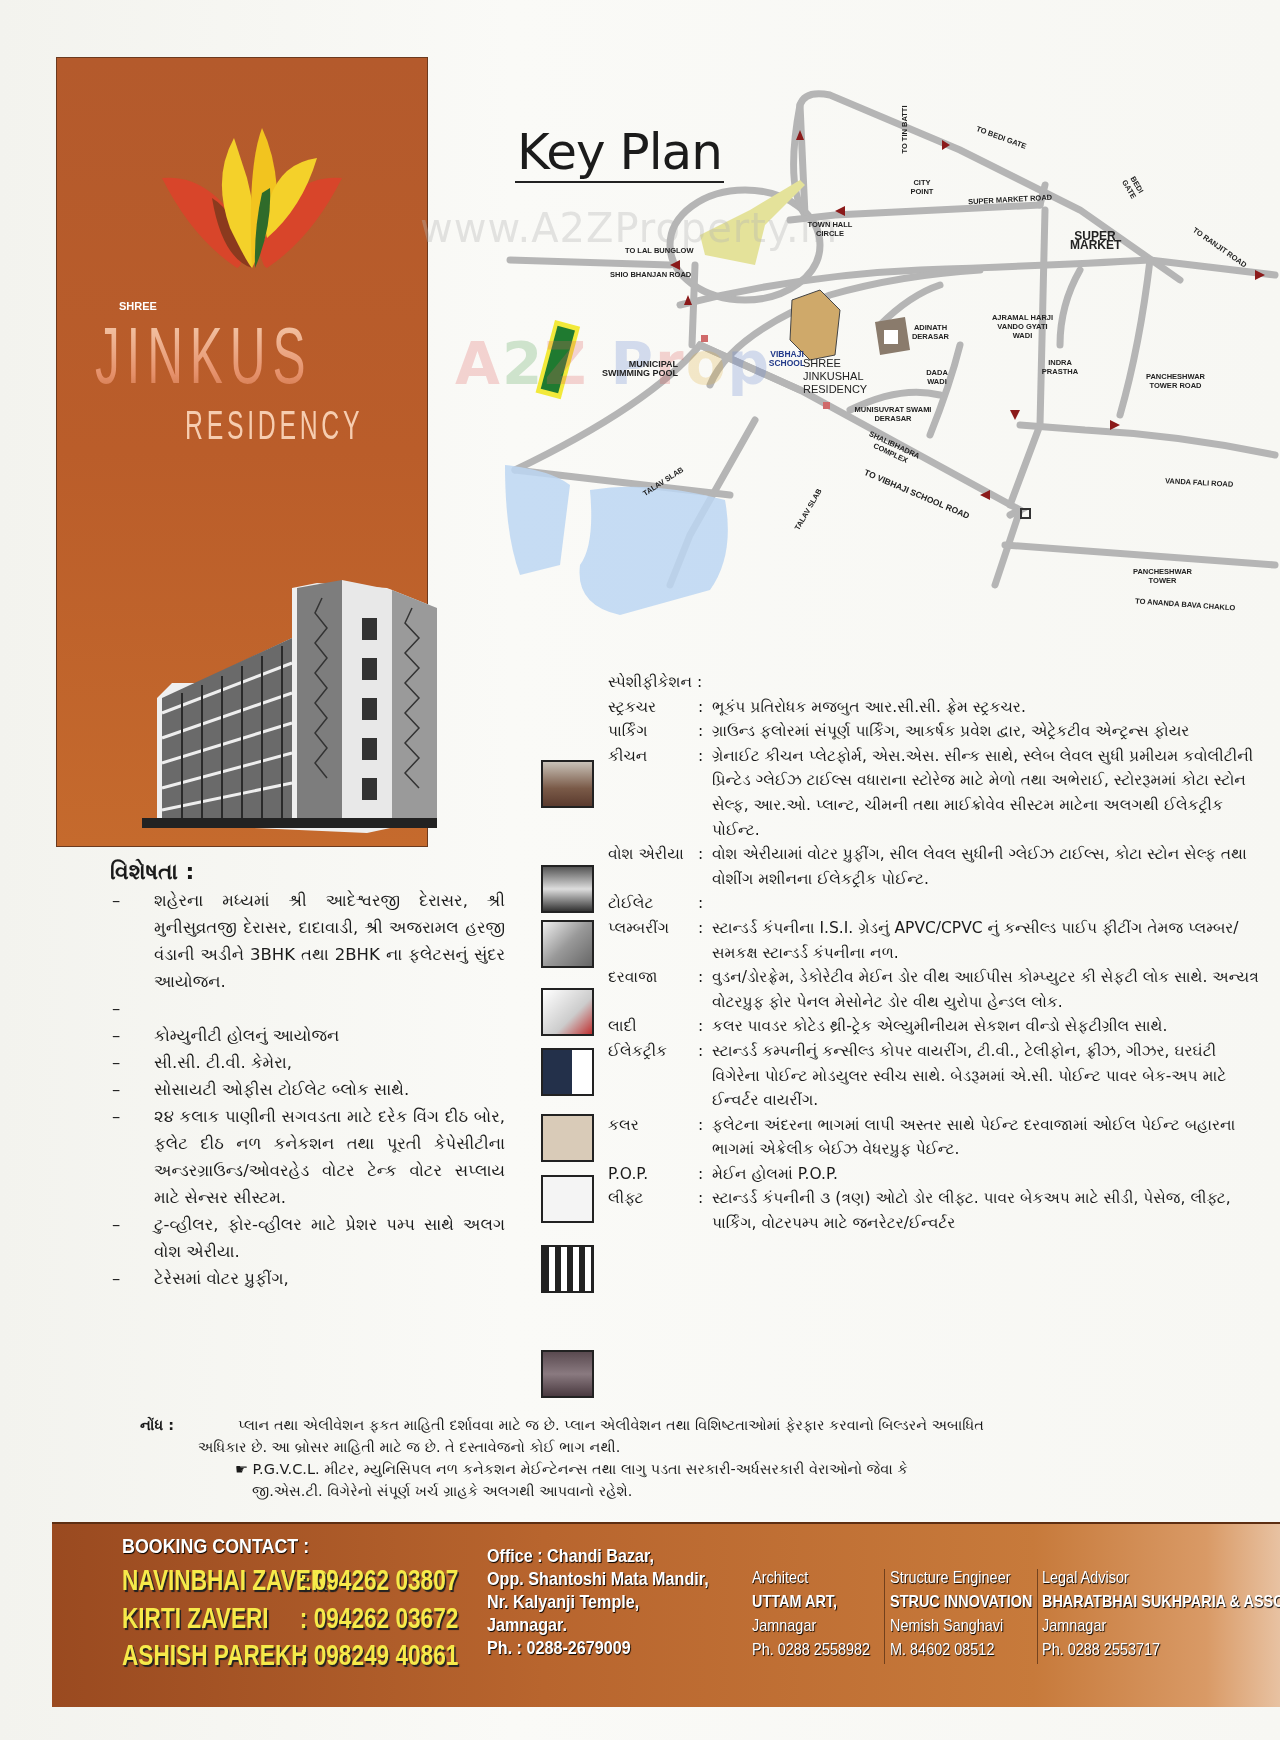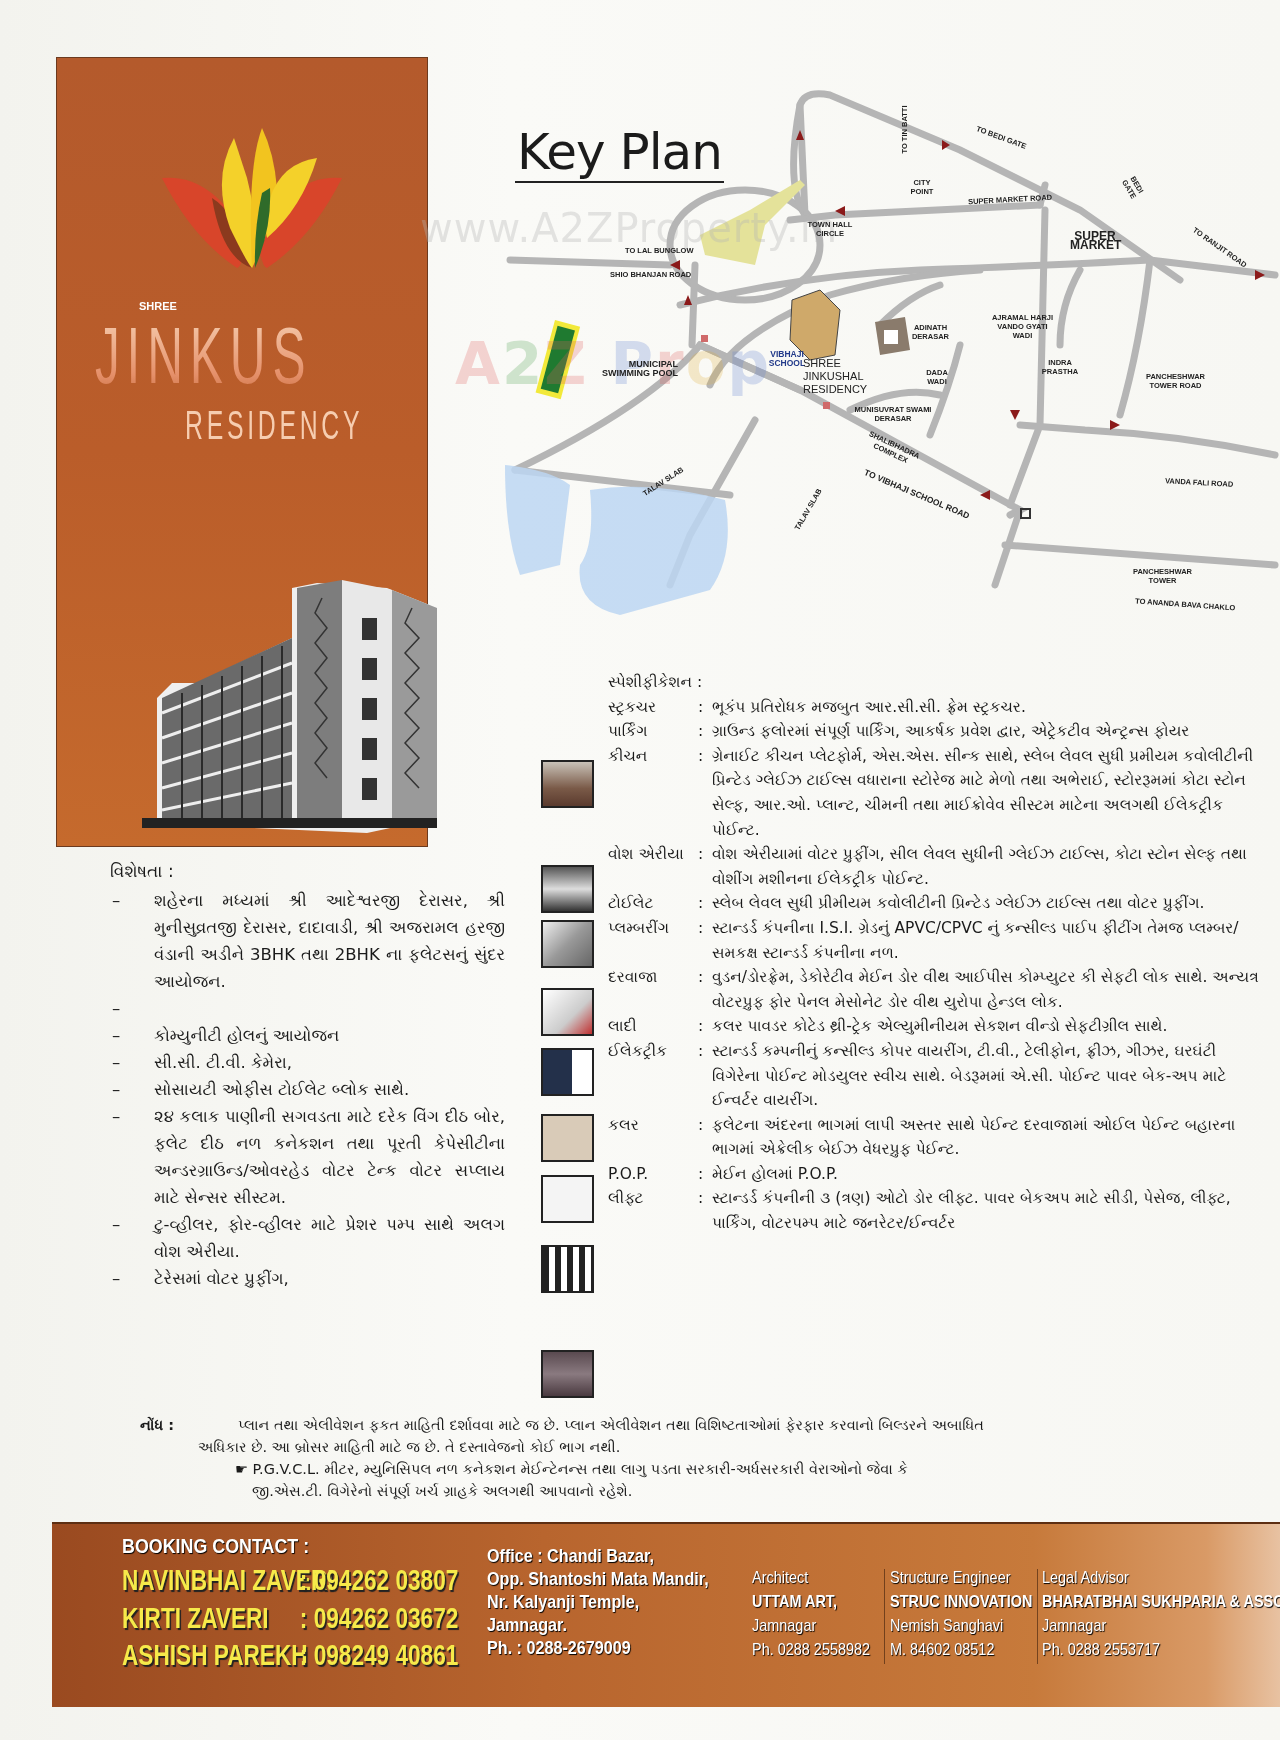--- a/index.html
+++ b/index.html
@@ -12,21 +12,21 @@
   }
   .page { position: absolute; left: 0; top: 0; width: 1280px; height: 1740px; background: linear-gradient(90deg,#f3f3ee 0%,#fafaf7 40%,#f7f7f3 100%); }
 
   
   .brand-panel {
     position: absolute; left: 56px; top: 57px; width: 372px; height: 790px;
     background: linear-gradient(180deg,#b45a2c 0%,#ba5d2a 50%,#c56a2d 100%);
     border: 1px solid #6b3a1f;
   }
   .logo { position: absolute; left: 95px; top: 60px; width: 200px; height: 160px; }
-  .shree { position: absolute; left: 62px; top: 242px; font-family: "Liberation Sans", sans-serif; font-weight: bold; font-size: 11px; color: #fff; margin-left: 20px; }
+  .shree { position: absolute; left: 62px; top: 242px; font-family: "Liberation Sans", sans-serif; font-weight: bold; font-size: 11px; color: #fff; }
   .jinkushal {
     position: absolute; left: 38px; top: 252px; width: 340px;
     font-family: "Liberation Sans Narrow","Liberation Sans", sans-serif;
     font-size: 80px; letter-spacing: 11px; transform: scaleX(0.62); transform-origin: left top;
     color: #f4c3a2;
     background: linear-gradient(180deg,#f7d2b5 0%,#e5906a 70%,#c66c40 100%);
     -webkit-background-clip: text; background-clip: text; -webkit-text-fill-color: transparent;
     white-space: nowrap; font-weight: normal;
   }
   .residency {
@@ -50,21 +50,21 @@
     font-size: 40px; color: rgba(180,180,180,0.35); letter-spacing: 1px;
   }
   .watermark2 {
     position: absolute; left: 455px; top: 330px; font-family: "DejaVu Sans", sans-serif;
     font-size: 58px; font-weight: bold; letter-spacing: 2px; opacity: 0.25;
   }
   .maplabel { position: absolute; font-family: "Liberation Sans", sans-serif; font-weight: bold; font-size: 7.5px; color: #222; text-align: center; line-height: 9px; white-space: nowrap; }
 
   
   .features { position: absolute; left: 110px; top: 858px; width: 395px; font-size: 16.5px; line-height: 27px; }
-  .features h3 { font-size: 17px; font-weight: normal; margin-bottom: 2px; }
+  .features h3 { font-size: 22px; font-weight: bold; margin-bottom: 2px; }
   .feature-item { display: flex; }
   .feature-item .dash { width: 44px; flex: none; padding-left: 2px; }
   .feature-item .txt { flex: 1; text-align: justify; }
 
   
   .specs { position: absolute; left: 608px; top: 670px; width: 660px; font-size: 15.5px; line-height: 24.6px; }
   .specs h3 { font-size: 15.5px; font-weight: normal; margin-bottom: 0; }
   .spec-row { display: flex; }
   .spec-row .lbl { width: 90px; flex: none; }
   .spec-row .colon { width: 14px; flex: none; }
@@ -313,21 +313,20 @@
         <span class="val">ગ્રેનાઈટ કીચન પ્લેટફોર્મ, એસ.એસ. સીન્ક સાથે, સ્લેબ લેવલ સુધી પ્રમીયમ કવોલીટીની પ્રિન્ટેડ ગ્લેઈઝ ટાઈલ્સ વધારાના સ્ટોરેજ માટે મેળો તથા અભેરાઈ, સ્ટોરરૂમમાં કોટા સ્ટોન સેલ્ફ, આર.ઓ. પ્લાન્ટ, ચીમની તથા માઈક્રોવેવ સીસ્ટમ માટેના અલગથી ઈલેકટ્રીક પોઈન્ટ.</span>
       </div>
     <div class="spec-row">
         <span class="lbl">વોશ એરીયા</span>
         <span class="colon">:</span>
         <span class="val">વોશ એરીયામાં વોટર પ્રુફીંગ, સીલ લેવલ સુધીની ગ્લેઈઝ ટાઈલ્સ, કોટા સ્ટોન સેલ્ફ તથા વોશીંગ મશીનના ઈલેકટ્રીક પોઈન્ટ.</span>
       </div>
     <div class="spec-row">
         <span class="lbl">ટોઈલેટ</span>
         <span class="colon">:</span>
-        <span class="val">સ્લેબ લેવલ સુધી પ્રીમીયમ કવોલીટીની પ્રિન્ટેડ ગ્લેઈઝ ટાઈલ્સ તથા વોટર પ્રુફીંગ.</span>
       </div>
     <div class="spec-row">
         <span class="lbl">પ્લમ્બરીંગ</span>
         <span class="colon">:</span>
         <span class="val">સ્ટાન્ડર્ડ કંપનીના I.S.I. ગ્રેડનું APVC/CPVC નું કન્સીલ્ડ પાઈપ ફીટીંગ તેમજ પ્લમ્બર/સમકક્ષ સ્ટાન્ડર્ડ કંપનીના નળ.</span>
       </div>
     <div class="spec-row">
         <span class="lbl">દરવાજા</span>
         <span class="colon">:</span>
         <span class="val">વુડન/ડોરફ્રેમ, ડેકોરેટીવ મેઈન ડોર વીથ આઈપીસ કોમ્પ્યુટર કી સેફટી લોક સાથે. અન્યત્ર વોટરપ્રુફ ફોર પેનલ મેસોનેટ ડોર વીથ યુરોપા હેન્ડલ લોક.</span>

